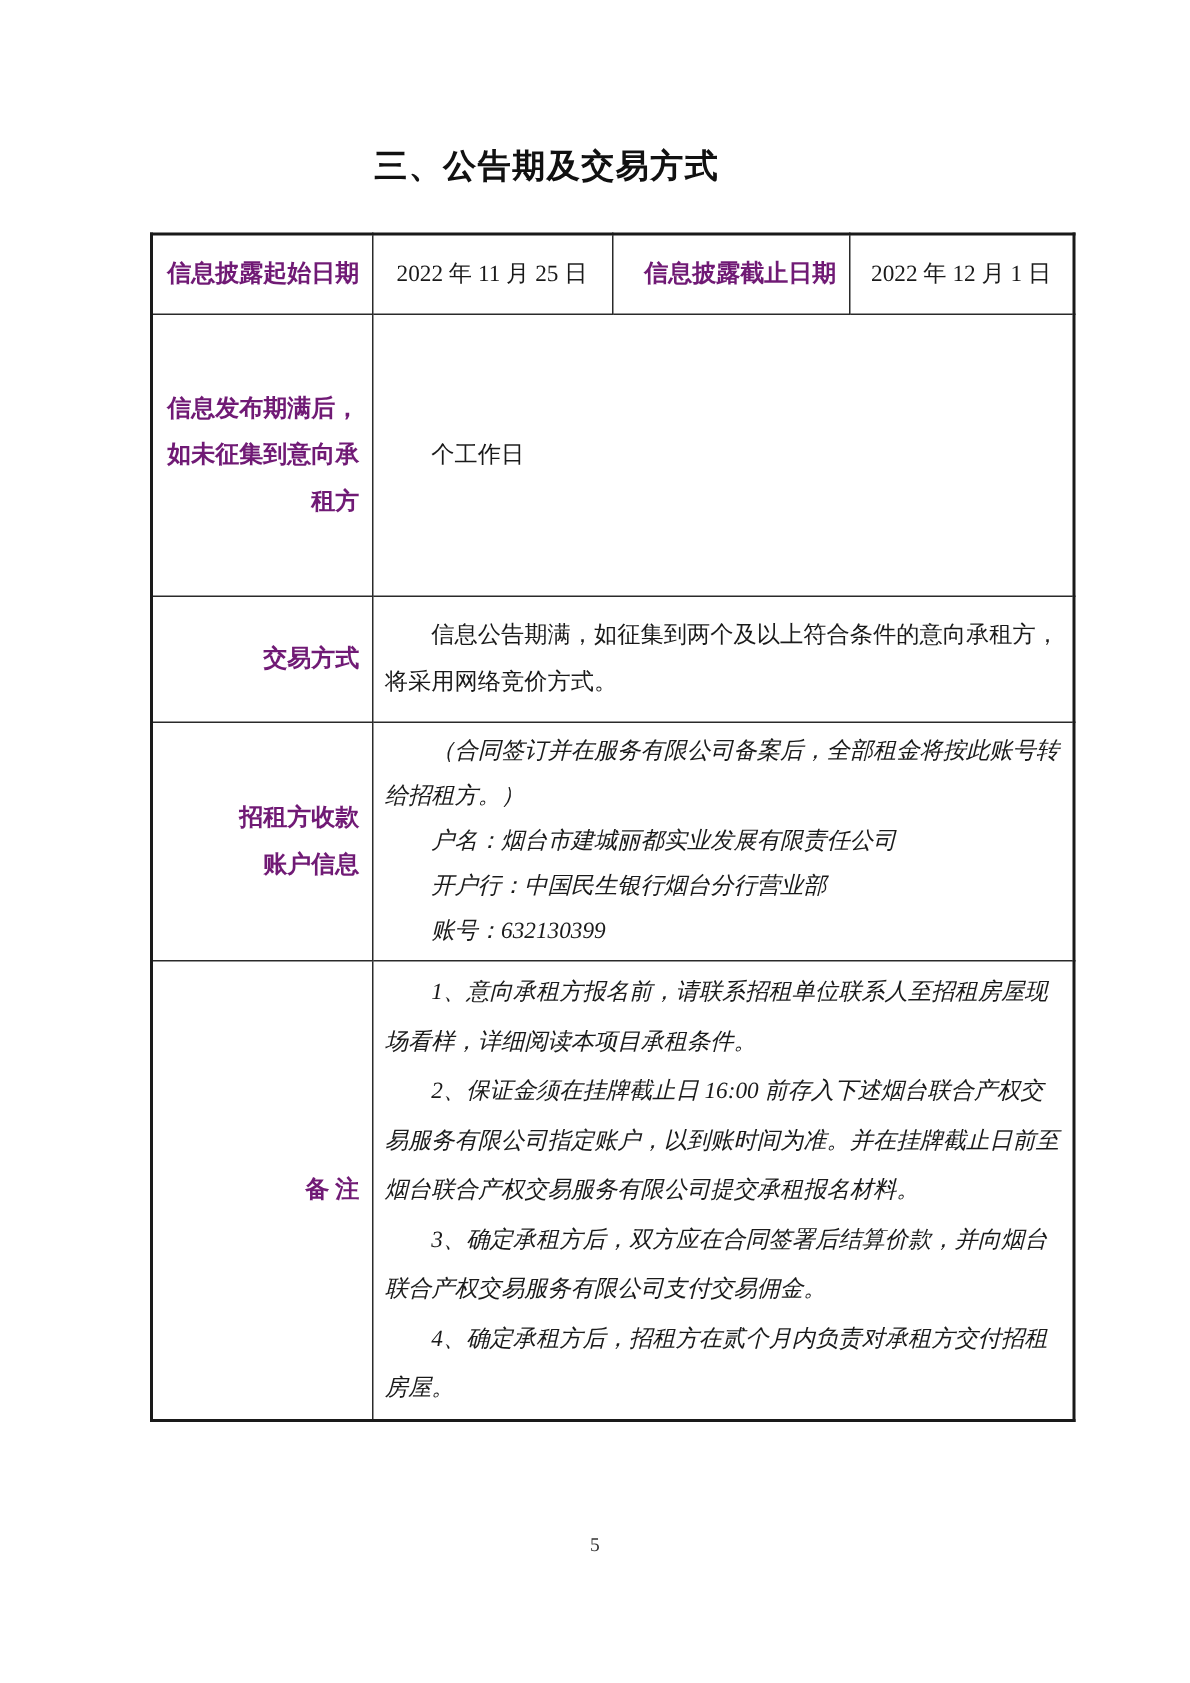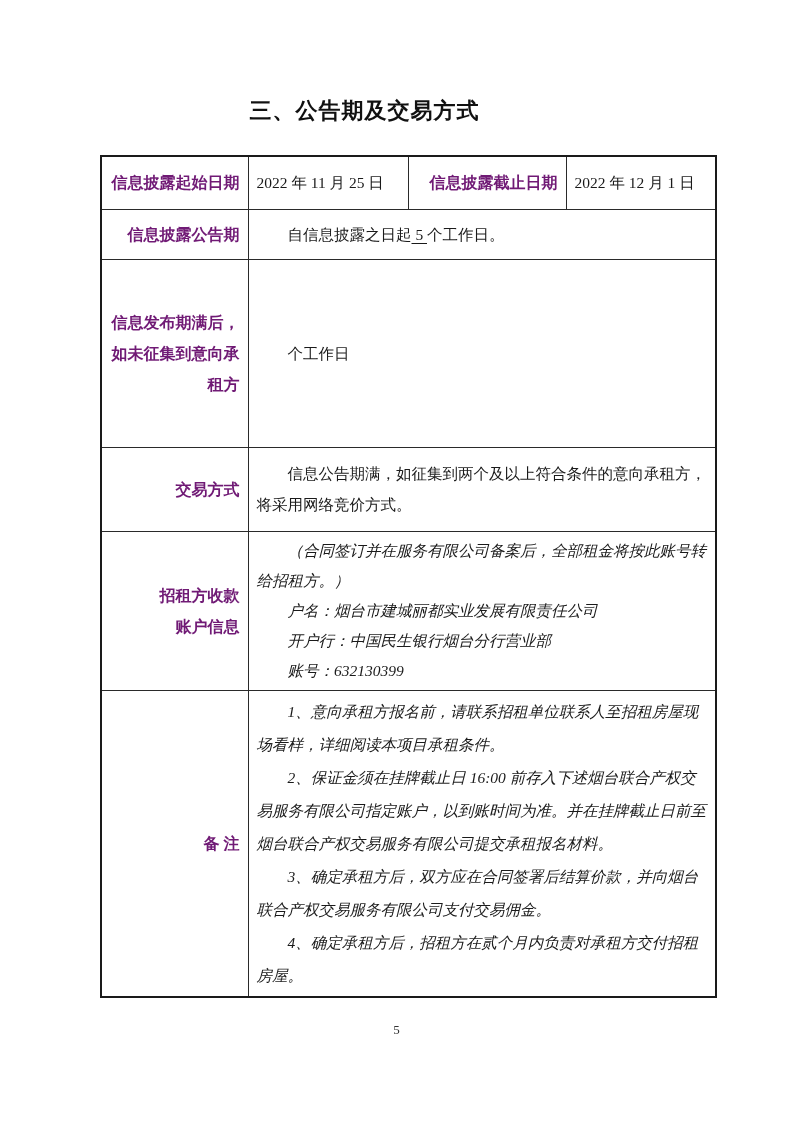--- a/index.html
+++ b/index.html
@@ -53,20 +53,21 @@
   tr.r6 { height: 281px; }
   td.label {
     font-weight: bold;
     text-align: right;
     font-size: 16px;
     color: #701a75;
     line-height: 32px;
     padding: 4px 6px;
   }
   td.value-center {
+    text-align: center;
   }
   .indent { text-indent: 2em; }
   .para {
     margin: 0;
     line-height: 33px;
     text-indent: 2em;
     font-style: italic;
   }
   tr.r5 .para { line-height: 30px; }
   .underlined {
@@ -97,28 +98,20 @@
   </colgroup>
 
   <tbody>
       <tr class="r1">
     <td class="label">信息披露起始日期</td>
     <td class="value-center">2022 年 11 月 25 日</td>
     <td class="label">信息披露截止日期</td>
     <td class="value-center">2022 年 12 月 1 日</td>
   </tr>
 
-  <tr class="r2">
-    <td class="label">信息披露公告期</td>
-    <td colspan="3">
-      <div class="indent">
-        <span>自信息披露之日起</span><span class="underlined"> 5 </span><span>个工作日。</span>
-      </div>
-    </td>
-  </tr>
 
   <tr class="r3">
     <td class="label">信息发布期满后，如未征集到意向承租方</td>
     <td colspan="3">
       <div class="indent">个工作日</div>
     </td>
   </tr>
 
   <tr class="r4">
     <td class="label">交易方式</td>

